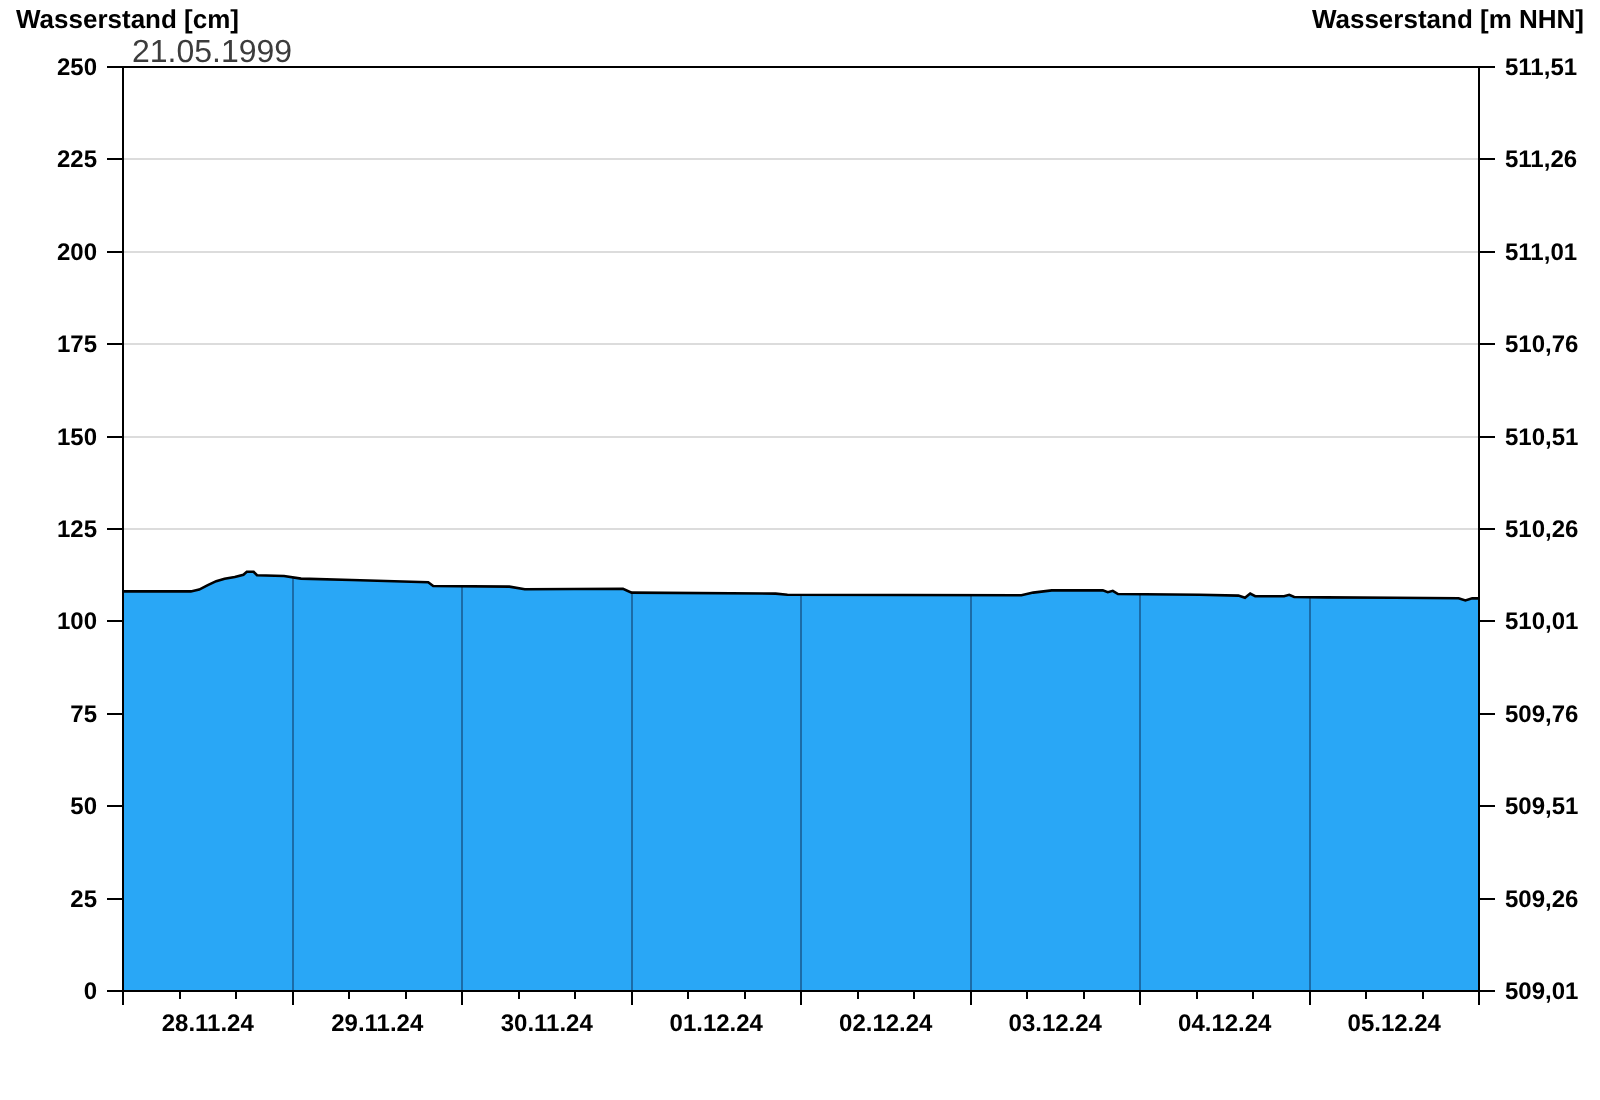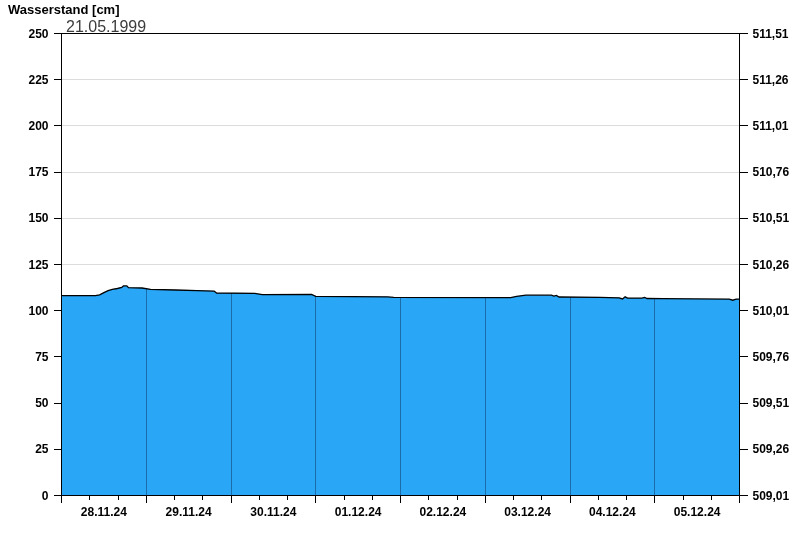--- a/index.html
+++ b/index.html
@@ -30,20 +30,21 @@
     font-weight: normal;
     color: #3c3c3c;
     white-space: nowrap;
   }
 </style>
 </head>
 <body>
 
 <div id="screen">
   <div class="axis-title left">Wasserstand [cm]</div>
+  <div class="axis-title right">Wasserstand [m NHN]</div>
   <div class="annotation">21.05.1999</div>
   <svg id="plot-svg" width="800" height="550">
       <g transform="translate(0.5,0.5)">
         <line x1="61" y1="448.8" x2="739" y2="448.8" stroke="#DCDCDC" stroke-width="1" shape-rendering="crispEdges"></line>
         <line x1="61" y1="402.6" x2="739" y2="402.6" stroke="#DCDCDC" stroke-width="1" shape-rendering="crispEdges"></line>
         <line x1="61" y1="356.4" x2="739" y2="356.4" stroke="#DCDCDC" stroke-width="1" shape-rendering="crispEdges"></line>
         <line x1="61" y1="310.2" x2="739" y2="310.2" stroke="#DCDCDC" stroke-width="1" shape-rendering="crispEdges"></line>
         <line x1="61" y1="264" x2="739" y2="264" stroke="#DCDCDC" stroke-width="1" shape-rendering="crispEdges"></line>
         <line x1="61" y1="217.8" x2="739" y2="217.8" stroke="#DCDCDC" stroke-width="1" shape-rendering="crispEdges"></line>
         <line x1="61" y1="171.60000000000002" x2="739" y2="171.60000000000002" stroke="#DCDCDC" stroke-width="1" shape-rendering="crispEdges"></line>

